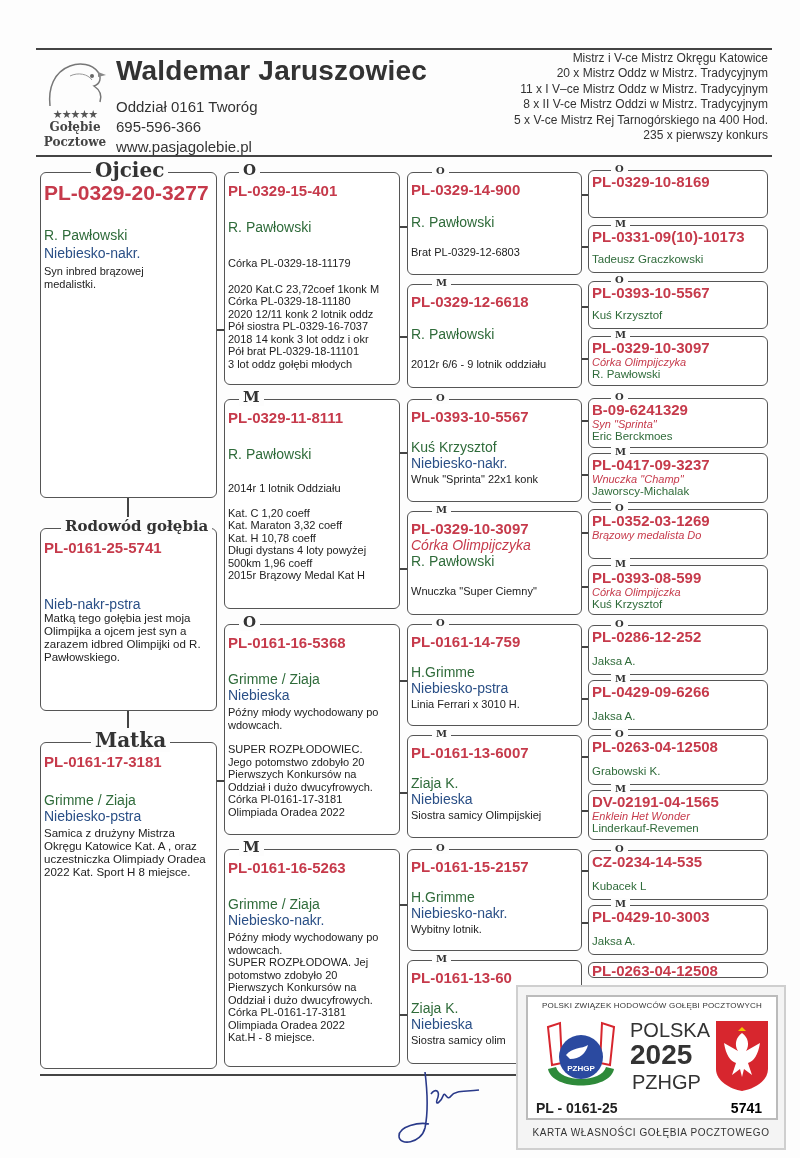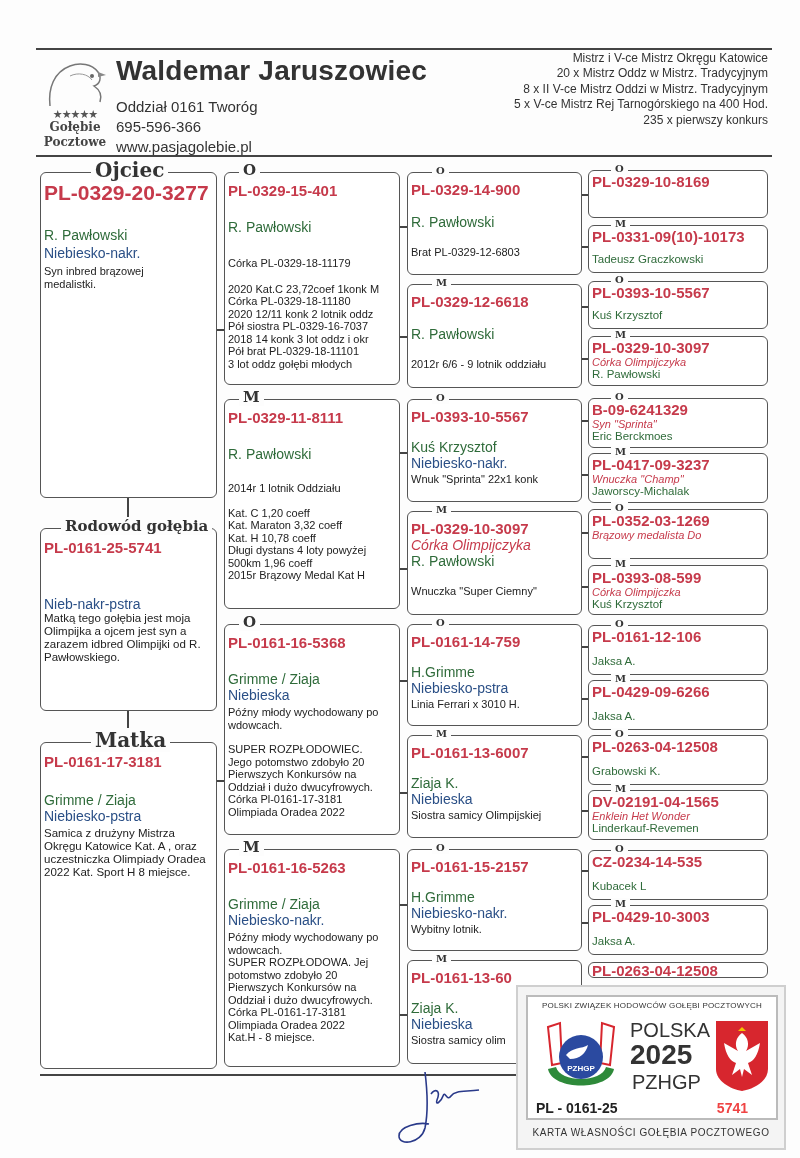--- a/index.html
+++ b/index.html
@@ -32,21 +32,21 @@
   .ital { color: #c63a4b; font-style: italic; }
   .conn { position: absolute; background: #444; }
   
   .card { position: absolute; left: 516px; top: 985px; width: 270px; height: 165px; background: #f4f4f4; border: 2px solid #cfcfcf; }
   .card .inner { position: absolute; left: 8px; top: 8px; width: 252px; height: 125px; border: 2px solid #bbb; background: #fff; padding-left: 11px; }
   .card .org { position: absolute; left: 0; top: 4px; width: 100%; text-align: center; font-size: 8px; color: #333; letter-spacing: 0.2px; }
   .card .polska { position: absolute; left: 102px; top: 22px; font-size: 20px; color: #333; }
   .card .year { position: absolute; left: 102px; top: 42px; font-size: 28px; font-weight: bold; color: #333; }
   .card .pz { position: absolute; left: 104px; top: 74px; font-size: 20px; color: #333; }
   .card .num-l { position: absolute; left: 8px; top: 103px; font-size: 14px; font-weight: bold; color: #222; }
-  .card .num-r { position: absolute; right: 28px; top: 103px; font-size: 14px; font-weight: bold; color: #ef4444; }
+  .card .num-r { position: absolute; right: 14px; top: 103px; font-size: 14px; font-weight: bold; color: #000000; }
   .card .foot { position: absolute; left: 0; top: 140px; width: 100%; text-align: center; font-size: 10px; color: #333; letter-spacing: 0.6px; }
   .sig { position: absolute; left: 395px; top: 1068px; width: 90px; height: 80px; }
 </style>
 </head>
 <body>
 
 <div class="sheet">
 
   <div class="hline" style="left:36px; top:48px; width:736px;"></div>
   <div class="hline" style="left:36px; top:155px; width:736px;"></div>
@@ -65,20 +65,21 @@
 
   <div class="title">Waldemar Jaruszowiec</div>
   <div class="contact">
     <div>Oddział 0161 Tworóg</div>
     <div>695-596-366</div>
     <div>www.pasjagolebie.pl</div>
   </div>
   <div class="titles">
     <div>Mistrz i V-ce Mistrz Okręgu Katowice</div>
     <div>20 x Mistrz Oddz w Mistrz. Tradycyjnym</div>
+    <div>11 x I V–ce Mistrz Oddz w Mistrz. Tradycyjnym</div>
     <div>8 x II V-ce Mistrz Oddzi w Mistrz. Tradycyjnym</div>
     <div>5 x V-ce Mistrz Rej Tarnogórskiego na 400 Hod.</div>
     <div>235 x pierwszy konkurs</div>
   </div>
 
   <div class="conn" style="left:127px; top:497px; width:2px; height:24px;"></div>
   <div class="conn" style="left:127px; top:710px; width:2px; height:22px;"></div>
   <div class="conn" style="left:216px; top:329px; width:8px; height:2px;"></div>
   <div class="conn" style="left:216px; top:780px; width:8px; height:2px;"></div>
 
@@ -274,21 +275,21 @@
     <div class="ital" style="font-size:11px;">Brązowy medalista Do</div>
   </div>
   <div class="box" style="left:588px; top:565px; width:180px; height:50px; overflow:visible;">
     <div class="legend xs" style="left:22px;">M</div>
     <div class="ring r14" style="margin-top:3px;">PL-0393-08-599</div>
     <div class="ital" style="font-size:11px;">Córka Olimpijczka</div>
     <div class="breeder" style="font-size:11.5px;">Kuś Krzysztof</div>
   </div>
   <div class="box" style="left:588px; top:625px; width:180px; height:50px; overflow:visible;">
     <div class="legend xs" style="left:22px;">O</div>
-    <div class="ring r14" style="margin-top:2px;">PL-0161-12-106</div>
+    <div class="ring r14" style="margin-top:2px;">PL-0286-12-252</div>
     <div class="breeder" style="font-size:11.5px; margin-top:10px;">Jaksa A.</div>
   </div>
   <div class="box" style="left:588px; top:680px; width:180px; height:50px; overflow:visible;">
     <div class="legend xs" style="left:22px;">M</div>
     <div class="ring r14" style="margin-top:2px;">PL-0429-09-6266</div>
     <div class="breeder" style="font-size:11.5px; margin-top:10px;">Jaksa A.</div>
   </div>
   <div class="box" style="left:588px; top:735px; width:180px; height:50px; overflow:visible;">
     <div class="legend xs" style="left:22px;">O</div>
     <div class="ring r14" style="margin-top:2px;">PL-0263-04-12508</div>

